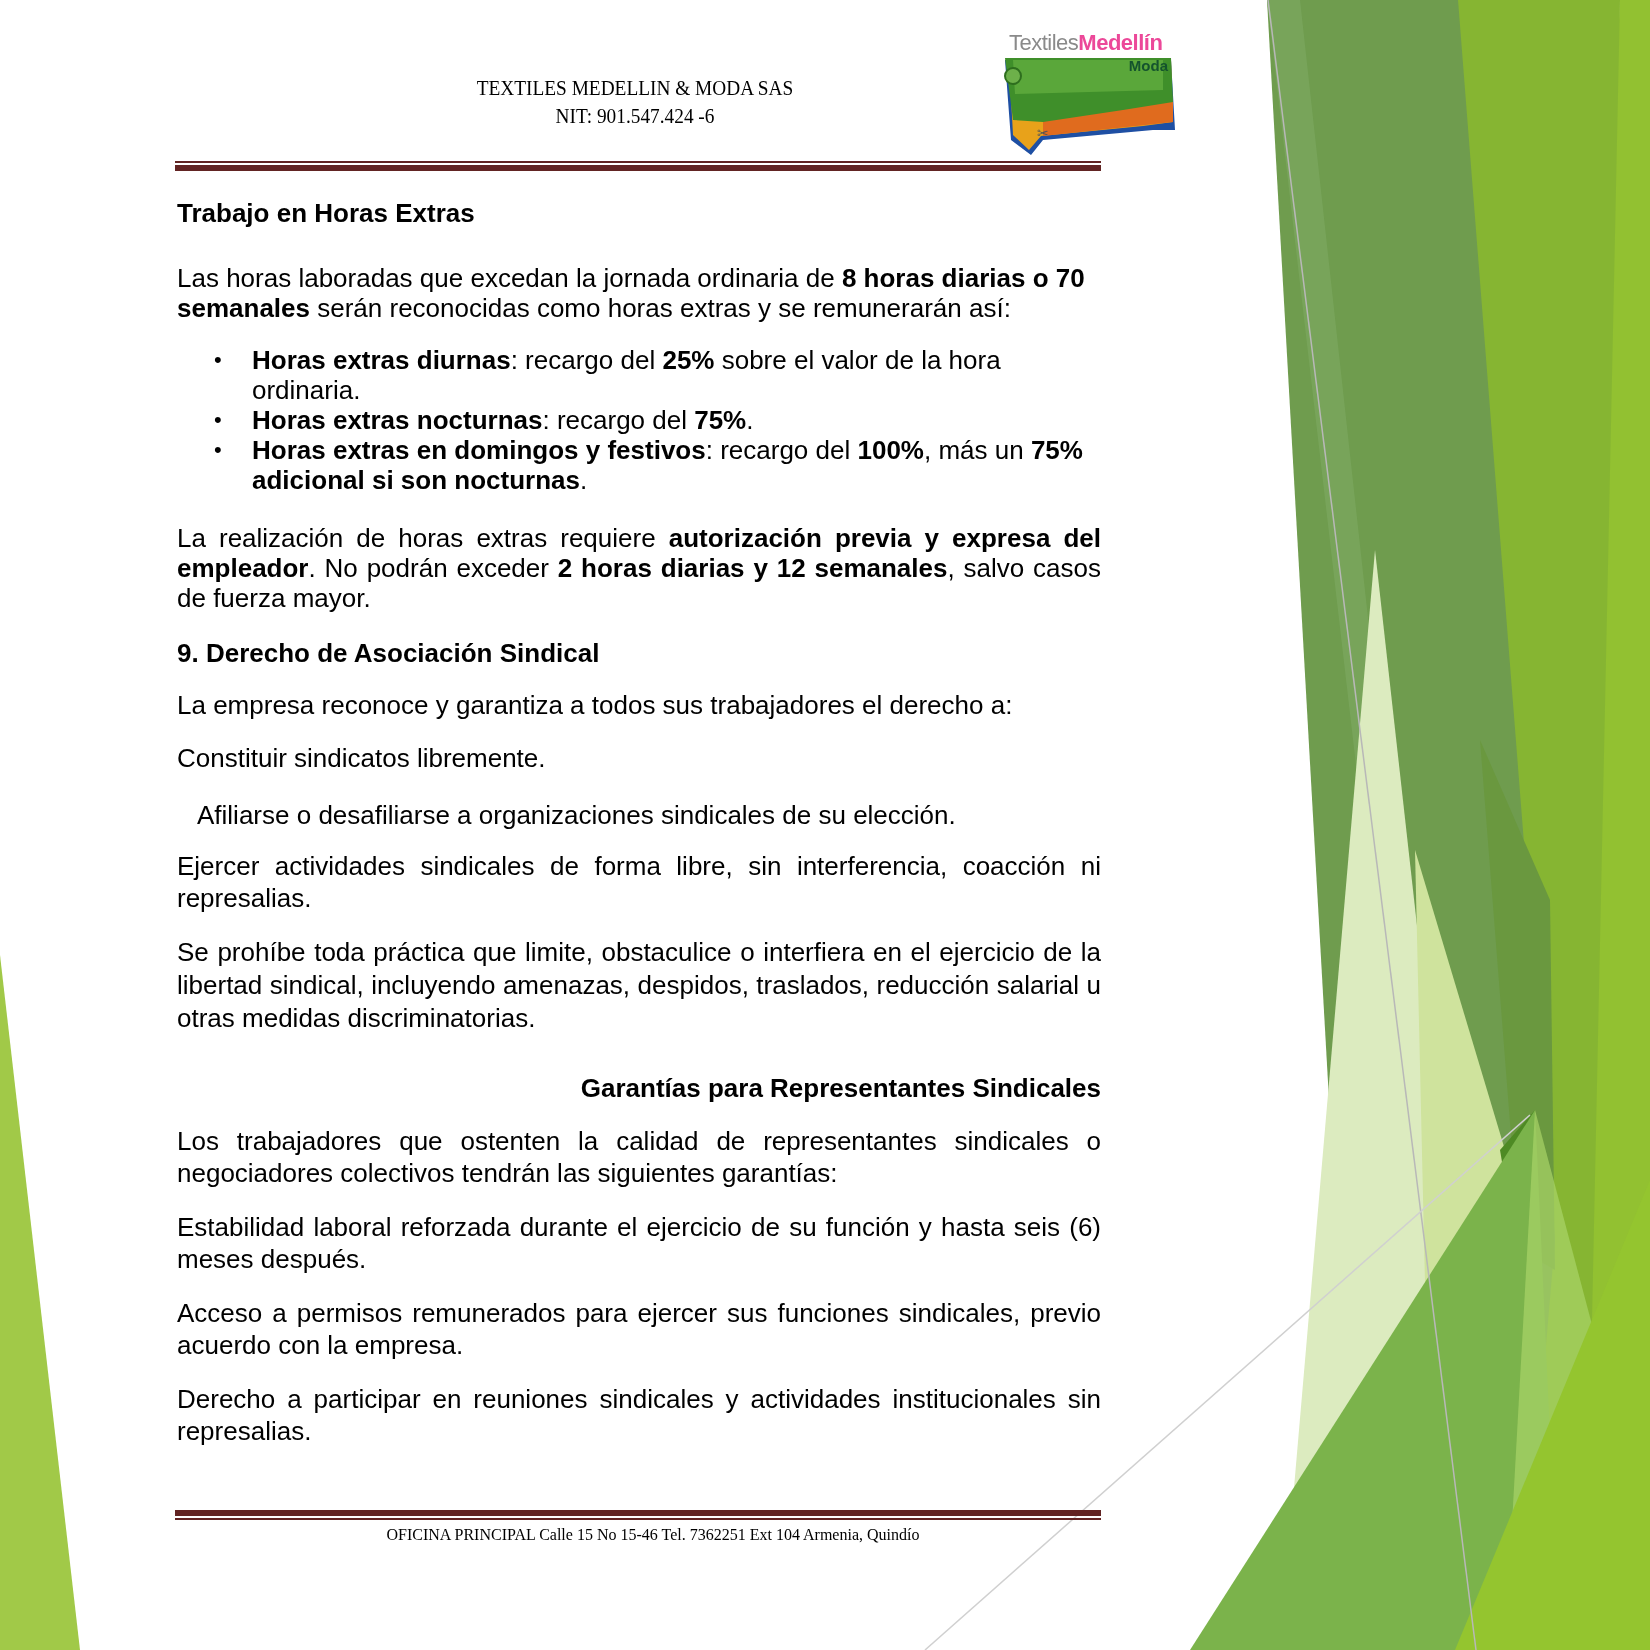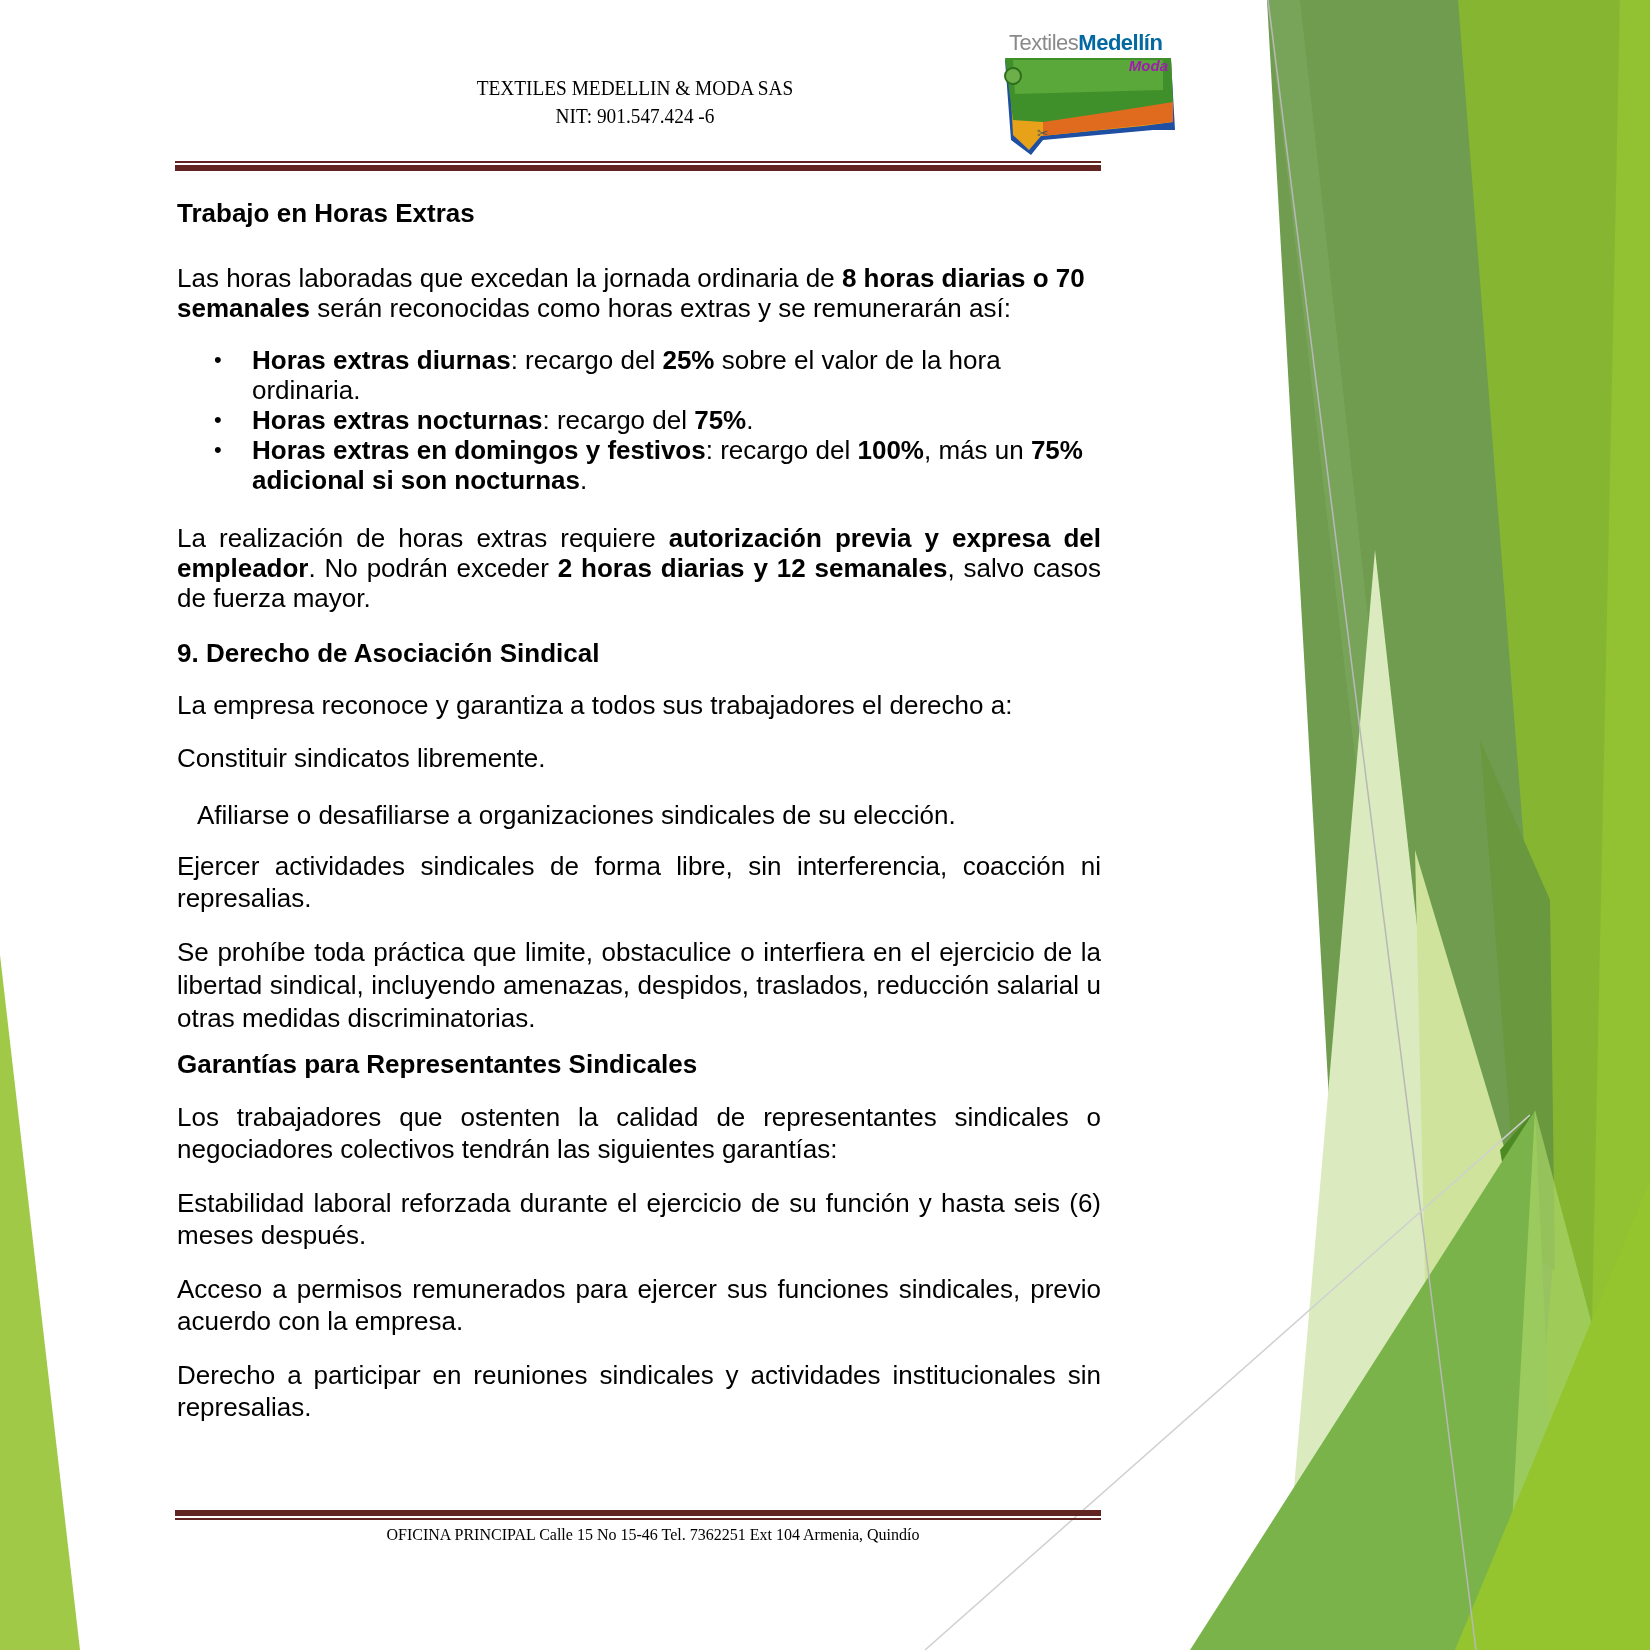--- a/index.html
+++ b/index.html
@@ -18,23 +18,23 @@
     font-size: 21px; line-height: 28px;
     transform: scaleX(0.92); transform-origin: center;
   }
   .logo {
     position: absolute; left: 1003px; top: 30px; width: 185px; height: 130px;
   }
   .logo-title {
     position: absolute; left: 6px; top: 0; font-size: 22px; letter-spacing: -0.5px;
     color: #8a8a8a; white-space: nowrap;
   }
-  .logo-title b { color: #0369a1; margin-top: 8px; }
+  .logo-title b { color: #ec4899; margin-top: 8px; }
   .logo-sub {
-    position: absolute; right: 20px; top: 27px; font-size: 15px; color: #a21caf; font-weight: bold; font-style: italic;
+    position: absolute; right: 20px; top: 27px; font-size: 15px; color: #14532d; font-weight: bold;
   }
   .rule-top { position: absolute; left: 175px; width: 926px; top: 161px; }
   .rule-top .thin { height: 2px; background: #622423; }
   .rule-top .gap { height: 2px; }
   .rule-top .thick { height: 6px; background: #622423; }
 
   .rule-bottom { position: absolute; left: 175px; width: 926px; top: 1510px; }
   .rule-bottom .thick { height: 6px; background: #622423; }
   .rule-bottom .gap { height: 2px; }
   .rule-bottom .thin { height: 2px; background: #622423; }
@@ -136,21 +136,21 @@
   <p class="h" style="margin-top:25px;">9. Derecho de Asociación Sindical</p>
 
   <p style="margin-top:22px;">La empresa reconoce y garantiza a todos sus trabajadores el derecho a:</p>
 
   <p style="margin-top:23px;">Constituir sindicatos libremente.</p>
   <p style="margin-top:27px;margin-left:20px;">Afiliarse o desafiliarse a organizaciones sindicales de su elección.</p>
   <p class="just" style="margin-top:20px; line-height:32px;">Ejercer actividades sindicales de forma libre, sin interferencia, coacción ni represalias.</p>
 
   <p class="just" style="margin-top:22px; line-height:33px;">Se prohíbe toda práctica que limite, obstaculice o interfiera en el ejercicio de la libertad sindical, incluyendo amenazas, despidos, traslados, reducción salarial u otras medidas discriminatorias.</p>
 
-  <p class="h" style="margin-top:14px;">Garantías para Representantes Sindicales</p>
+  <p class="h" style="margin-top:38px;text-align:right;">Garantías para Representantes Sindicales</p>
 
   <p class="just" style="margin-top:22px; line-height:32px;">Los trabajadores que ostenten la calidad de representantes sindicales o negociadores colectivos tendrán las siguientes garantías:</p>
 
   <p class="just" style="margin-top:22px; line-height:32px;">Estabilidad laboral reforzada durante el ejercicio de su función y hasta seis (6) meses después.</p>
   <p class="just" style="margin-top:22px; line-height:32px;">Acceso a permisos remunerados para ejercer sus funciones sindicales, previo acuerdo con la empresa.</p>
   <p class="just" style="margin-top:22px; line-height:32px;">Derecho a participar en reuniones sindicales y actividades institucionales sin represalias.</p>
 </div>
 
 <div class="rule-bottom">
   <div class="thick"></div>

